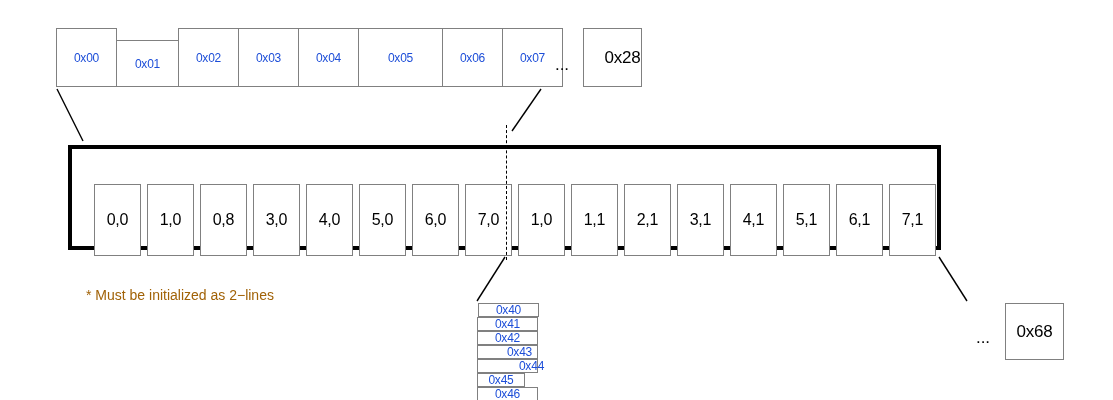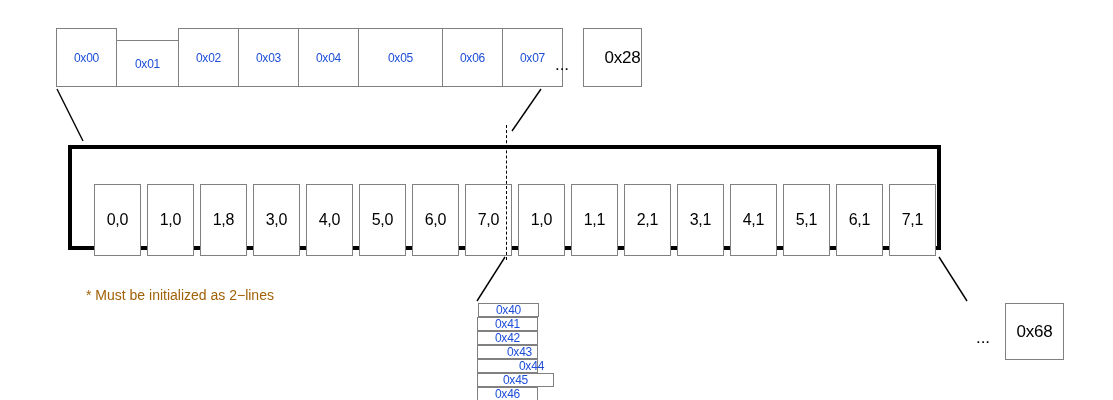--- a/index.html
+++ b/index.html
@@ -143,21 +143,21 @@
     <div class="addr-cell" style="width:61px;">0x06</div>
     <div class="addr-cell" style="width:61px;">0x07</div>
   </div>
   <div class="addr-ellipsis" style="position:absolute; left:540px; top:28px; width:44px; height:59px;">...</div>
   <div class="addr-standalone" style="position:absolute; left:583px; top:28px; width:59px; height:59px;padding-left:20px;">0x28</div>
 
   <div id="cacheline-box"></div>
   <div id="cacheline-cells">
     <div class="line-cell">0,0</div>
     <div class="line-cell">1,0</div>
-    <div class="line-cell">1,8</div>
+    <div class="line-cell">0,8</div>
     <div class="line-cell">3,0</div>
     <div class="line-cell">4,0</div>
     <div class="line-cell">5,0</div>
     <div class="line-cell">6,0</div>
     <div class="line-cell">7,0</div>
     <div class="line-cell">1,0</div>
     <div class="line-cell">1,1</div>
     <div class="line-cell">2,1</div>
     <div class="line-cell">3,1</div>
     <div class="line-cell">4,1</div>
@@ -176,20 +176,20 @@
   </svg>
 
   <div id="note-text">* Must be initialized as 2−lines</div>
 
   <div class="addr-row" id="bottom-addr-row" style="left:478px; top:303px; height:57px;flex-direction:column;">
     <div class="addr-cell" style="width:61px;">0x40</div>
     <div class="addr-cell" style="width:61px;">0x41</div>
     <div class="addr-cell" style="width:61px;">0x42</div>
     <div class="addr-cell" style="width:61px;padding-left:24px;">0x43</div>
     <div class="addr-cell" style="width:61px;padding-left:48px;">0x44</div>
-    <div class="addr-cell" style="width:77px;">0x45</div>
+    <div class="addr-cell" style="width:48px;">0x45</div>
     <div class="addr-cell" style="width:61px;">0x46</div>
     <div class="addr-cell" style="width:61px;">0x47</div>
   </div>
   <div class="addr-ellipsis" style="position:absolute; left:961px; top:303px; width:44px; height:57px;">...</div>
   <div class="addr-standalone" style="position:absolute; left:1005px; top:303px; width:59px; height:57px;">0x68</div>
 
 </div>
 
 </body></html>

